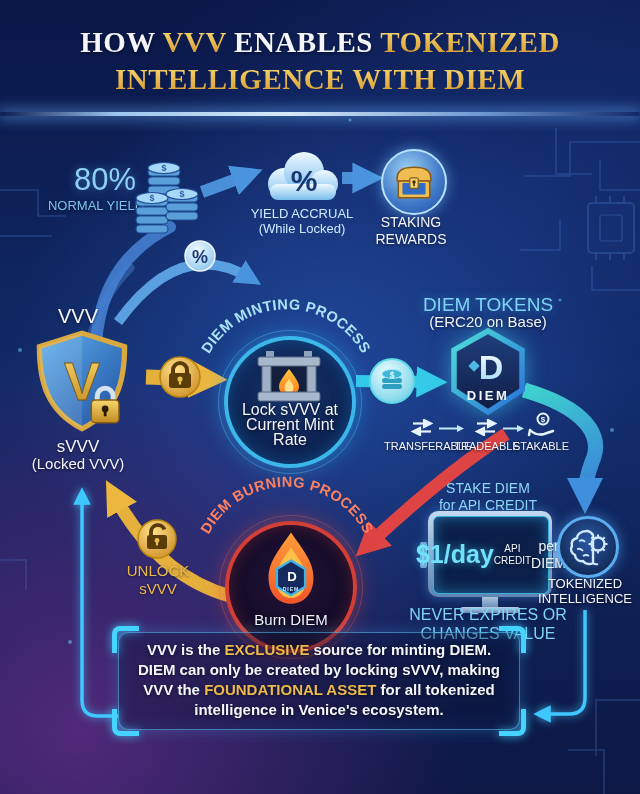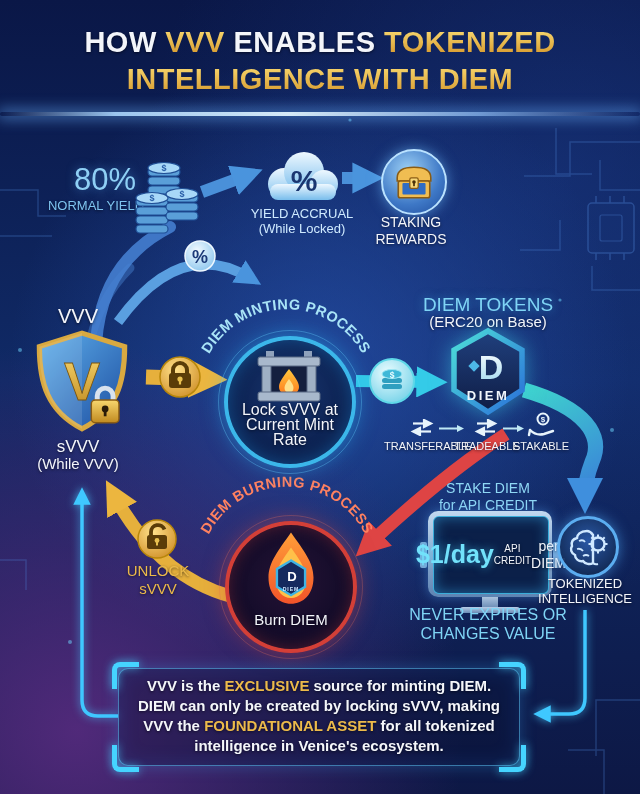--- a/index.html
+++ b/index.html
@@ -11,21 +11,21 @@
       radial-gradient(circle at 88% 22%, rgba(28,60,140,.5) 0%, rgba(28,60,140,0) 50%),
       linear-gradient(180deg,#0a1747 0%,#102a66 48%,#0d1845 100%);}
   .abs{position:absolute;}
   .txt{font-weight:normal;text-align:center;line-height:1.18;}
   .white{color:#f3f5fa;text-shadow:0 1px 3px rgba(0,0,10,.6);}
   .lblue{color:#9fd2f5;text-shadow:0 1px 3px rgba(0,0,10,.6);}
   .goldtx{color:#ecba4a;text-shadow:0 1px 3px rgba(0,0,10,.6);}
   .goldgrad{background:linear-gradient(180deg,#f8d76e 12%,#d89c30 88%);
     -webkit-background-clip:text;background-clip:text;color:transparent;}
   #title{top:24px;left:0;width:640px;text-align:center;font-size:29px;font-weight:800;
-    letter-spacing:.5px;line-height:37px;}
+    letter-spacing:.5px;line-height:37px;font-family:Liberation Serif, serif;}
   #beam{top:112px;left:0;width:640px;height:4px;
     background:linear-gradient(90deg,rgba(120,180,255,0) 0%,rgba(170,215,255,.9) 18%,rgba(225,245,255,.95) 45%,rgba(150,200,255,.7) 75%,rgba(120,180,255,0) 100%);
     box-shadow:0 0 14px 3px rgba(110,180,255,.55);border-radius:2px;}
   #mintCircle{left:224px;top:336px;width:124px;height:124px;border-radius:50%;
     border:4px solid rgba(62,192,242,.95);
     background:radial-gradient(circle at 50% 42%,#17356f 0%,#0a1c48 78%);
     box-shadow:0 0 22px rgba(40,180,245,.55), inset 0 0 18px rgba(30,140,220,.45);}
   #mintCircle::after{content:"";position:absolute;left:-10px;top:-10px;right:-10px;bottom:-10px;
     border:1px solid rgba(100,210,255,.35);border-radius:50%;}
   #burnCircle{left:225px;top:521px;width:124px;height:124px;border-radius:50%;
@@ -43,21 +43,21 @@
   #monitor{left:428px;top:511px;width:124px;height:86px;border-radius:10px;
     background:linear-gradient(180deg,#c2d9f0 0%,#5d83b2 100%);padding:5px;box-sizing:border-box;
     box-shadow:0 0 12px rgba(90,170,250,.45);}
   #screen{width:100%;height:100%;border-radius:6px;background:#0b2049;
     border:1px solid rgba(70,210,255,.8);box-shadow:inset 0 0 14px rgba(60,190,255,.5);
     display:flex;flex-direction:row;align-items:center;justify-content:center;line-height:1.1;}
   #price{font-size:25px;font-weight:800;color:#72e2fb;text-shadow:0 0 8px rgba(70,210,255,.6);}
   .sidebar-mon{width:7px;height:26px;background:#7fa8d0;border-radius:2px;}
   #stand{left:482px;top:597px;width:16px;height:11px;background:linear-gradient(180deg,#a9c2de,#6b8cb6);}
   #standbase{left:460px;top:607px;width:60px;height:6px;border-radius:3px;background:linear-gradient(180deg,#b6cde8,#6b8cb6);}
-  #footerBox{left:118px;top:668px;width:400px;height:96px;border-radius:10px;
+  #footerBox{left:118px;top:632px;width:400px;height:96px;border-radius:10px;
     border:1.5px solid rgba(92,202,255,.55);background:rgba(8,18,48,.35);
     box-shadow:0 0 16px rgba(60,180,255,.28), inset 0 0 22px rgba(60,140,255,.14);}
   #footerText{position:absolute;left:0;top:7px;width:100%;text-align:center;
     font-size:15px;font-weight:bold;line-height:20px;color:#f4f6fa;text-shadow:0 1px 3px rgba(0,0,10,.6);}
   .bracket{position:absolute;width:22px;height:22px;border:0 solid #45d4ff;
     filter:drop-shadow(0 0 5px rgba(70,210,255,.9));}
   .br-tl{left:-7px;top:-7px;border-left-width:5px;border-top-width:5px;border-top-left-radius:8px;}
   .br-tr{right:-7px;top:-7px;border-right-width:5px;border-top-width:5px;border-top-right-radius:8px;}
   .br-bl{left:-7px;bottom:-7px;border-left-width:5px;border-bottom-width:5px;border-bottom-left-radius:8px;}
   .br-br{right:-7px;bottom:-7px;border-right-width:5px;border-bottom-width:5px;border-bottom-right-radius:8px;}
@@ -271,21 +271,21 @@
     <path d="M50 3 L50 95 C17 78 9 51 9 16 Z" fill="rgba(255,255,255,.12)"></path>
     <text x="50" y="67" font-size="52" text-anchor="middle" fill="url(#vGold)" stroke="#7a5510" stroke-width="0.8">V</text>
     <g transform="translate(58,54) scale(0.95)">
       <path d="M7 15 V10 a8 8 0 0 1 16 0 V15" fill="none" stroke="#d8e2ee" stroke-width="5"></path>
       <rect x="1" y="14" width="28" height="23" rx="4" fill="url(#vGold)" stroke="#8a5c14" stroke-width="1.5"></rect>
       <circle cx="15" cy="23" r="3.4" fill="#2a1c08"></circle>
         <rect x="13.6" y="24.5" width="2.8" height="6" fill="#2a1c08"></rect>
     </g>
   </svg>
   <div class="abs txt white" style="left:28px;top:437px;width:100px;font-size:17px">sVVV</div>
-  <div class="abs txt white" style="left:8px;top:455px;width:140px;font-size:15px">(While VVV)</div>
+  <div class="abs txt white" style="left:8px;top:455px;width:140px;font-size:15px">(Locked VVV)</div>
 
   <div id="mintCircle" class="abs">
     <svg class="abs" style="left:26px;top:11px" width="70" height="52" viewBox="0 0 70 52">
       <rect x="12" y="0" width="8" height="8" fill="#8fa2bc"></rect>
         <rect x="50" y="0" width="8" height="8" fill="#8fa2bc"></rect>
       <rect x="10" y="15" width="50" height="26" fill="#141f3e"></rect>
       <path d="M35 18 C29 26 25 31 25 36 C25 41 29.5 44 35 44 C40.5 44 45 41 45 36 C45 31 41 26 35 18 Z" fill="url(#flameG2)"></path>
       <defs>
           <linearGradient id="flameG2" x1="0" y1="1" x2="0" y2="0">
             <stop offset="0" stop-color="#ff7a1e"></stop>

